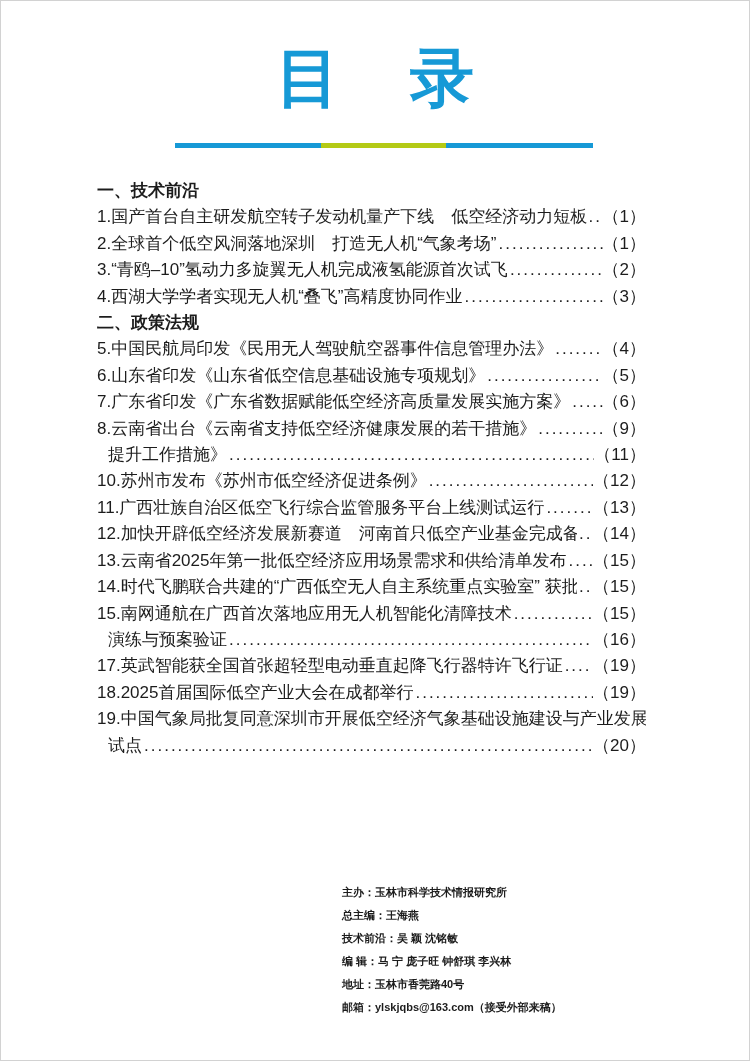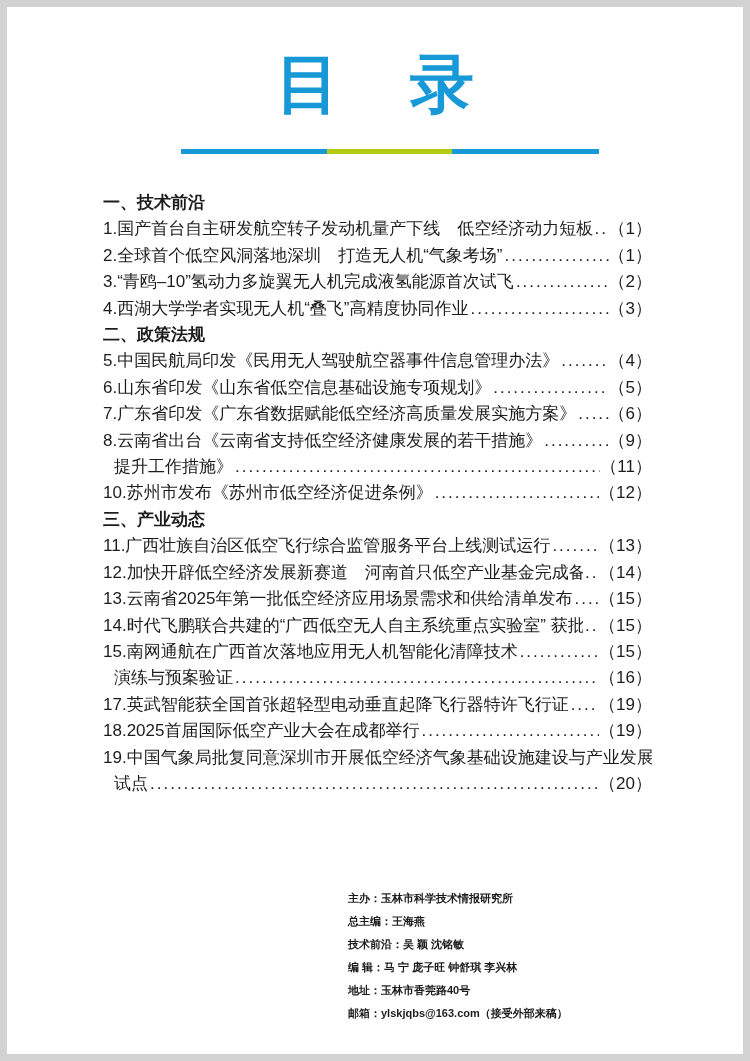--- a/index.html
+++ b/index.html
@@ -2,21 +2,21 @@
 <html><head>
 <meta charset="utf-8">
 <style>
   html, body { margin: 0; padding: 0; background: #ffffff; }
   .page {
     position: relative;
     width: 750px;
     height: 1061px;
     box-sizing: border-box;
     background: #ffffff;
-    border: 7px solid #0ea5e9;
+    border: 1px solid #0ea5e9;
     font-family: "Liberation Sans", sans-serif;
     color: #1c1c1c;
     overflow: hidden;
   }
   .title {
     position: absolute;
     top: 36px;
     left: 0;
     right: 0;
     margin: 0;
@@ -35,21 +35,21 @@
     height: 5px;
     display: flex;
   }
   .divider .seg { height: 100%; }
   .divider .seg:nth-child(1) { width: 146px; }
   .divider .seg:nth-child(2) { width: 125px; }
   .divider .seg:nth-child(3) { flex: 1; }
 
   .toc {
     position: absolute;
-    top: 183px;
+    top: 177px;
     left: 96px;
     width: 549px;
     font-size: 17px;
     line-height: 26.4px;
   }
   .toc-row {
     display: flex;
     align-items: baseline;
     overflow: hidden;
     white-space: pre;
@@ -93,21 +93,20 @@
       <div class="toc-row"><span class="toc-text">2.全球首个低空风洞落地深圳　打造无人机“气象考场”</span><span class="leader">............................................................................................................................................................................................................................................................................................................</span><span class="page-num">（1）</span></div>
       <div class="toc-row"><span class="toc-text">3.“青鸥–10”氢动力多旋翼无人机完成液氢能源首次试飞</span><span class="leader">............................................................................................................................................................................................................................................................................................................</span><span class="page-num">（2）</span></div>
       <div class="toc-row"><span class="toc-text">4.西湖大学学者实现无人机“叠飞”高精度协同作业</span><span class="leader">............................................................................................................................................................................................................................................................................................................</span><span class="page-num">（3）</span></div>
       <div class="toc-row toc-heading"><span class="toc-text">二、政策法规</span></div>
       <div class="toc-row"><span class="toc-text">5.中国民航局印发《民用无人驾驶航空器事件信息管理办法》</span><span class="leader">............................................................................................................................................................................................................................................................................................................</span><span class="page-num">（4）</span></div>
       <div class="toc-row"><span class="toc-text">6.山东省印发《山东省低空信息基础设施专项规划》</span><span class="leader">............................................................................................................................................................................................................................................................................................................</span><span class="page-num">（5）</span></div>
       <div class="toc-row"><span class="toc-text">7.广东省印发《广东省数据赋能低空经济高质量发展实施方案》</span><span class="leader">............................................................................................................................................................................................................................................................................................................</span><span class="page-num">（6）</span></div>
       <div class="toc-row"><span class="toc-text">8.云南省出台《云南省支持低空经济健康发展的若干措施》</span><span class="leader">............................................................................................................................................................................................................................................................................................................</span><span class="page-num">（9）</span></div>
       <div class="toc-row cont"><span class="toc-text">提升工作措施》</span><span class="leader">............................................................................................................................................................................................................................................................................................................</span><span class="page-num">（11）</span></div>
       <div class="toc-row"><span class="toc-text">10.苏州市发布《苏州市低空经济促进条例》</span><span class="leader">............................................................................................................................................................................................................................................................................................................</span><span class="page-num">（12）</span></div>
-      <div class="toc-row toc-heading"><span class="toc-text">三、产业动态</span></div>
       <div class="toc-row"><span class="toc-text">11.广西壮族自治区低空飞行综合监管服务平台上线测试运行</span><span class="leader">............................................................................................................................................................................................................................................................................................................</span><span class="page-num">（13）</span></div>
       <div class="toc-row"><span class="toc-text">12.加快开辟低空经济发展新赛道　河南首只低空产业基金完成备案</span><span class="leader">............................................................................................................................................................................................................................................................................................................</span><span class="page-num">（14）</span></div>
       <div class="toc-row"><span class="toc-text">13.云南省2025年第一批低空经济应用场景需求和供给清单发布</span><span class="leader">............................................................................................................................................................................................................................................................................................................</span><span class="page-num">（15）</span></div>
       <div class="toc-row"><span class="toc-text">14.时代飞鹏联合共建的“广西低空无人自主系统重点实验室” 获批</span><span class="leader">............................................................................................................................................................................................................................................................................................................</span><span class="page-num">（15）</span></div>
       <div class="toc-row"><span class="toc-text">15.南网通航在广西首次落地应用无人机智能化清障技术</span><span class="leader">............................................................................................................................................................................................................................................................................................................</span><span class="page-num">（15）</span></div>
       <div class="toc-row cont"><span class="toc-text">演练与预案验证</span><span class="leader">............................................................................................................................................................................................................................................................................................................</span><span class="page-num">（16）</span></div>
       <div class="toc-row"><span class="toc-text">17.英武智能获全国首张超轻型电动垂直起降飞行器特许飞行证</span><span class="leader">............................................................................................................................................................................................................................................................................................................</span><span class="page-num">（19）</span></div>
       <div class="toc-row"><span class="toc-text">18.2025首届国际低空产业大会在成都举行</span><span class="leader">............................................................................................................................................................................................................................................................................................................</span><span class="page-num">（19）</span></div>
       <div class="toc-row"><span class="toc-text">19.中国气象局批复同意深圳市开展低空经济气象基础设施建设与产业发展</span></div>
       <div class="toc-row cont"><span class="toc-text">试点</span><span class="leader">............................................................................................................................................................................................................................................................................................................</span><span class="page-num">（20）</span></div>

